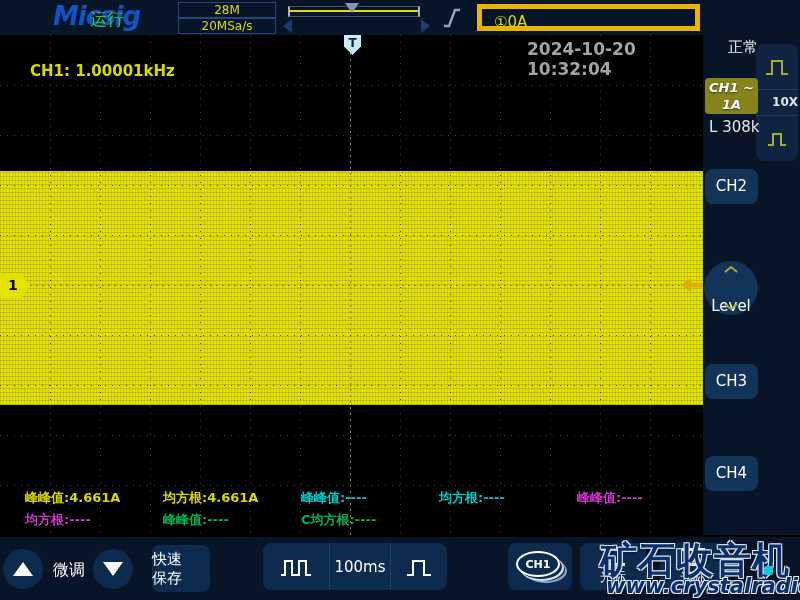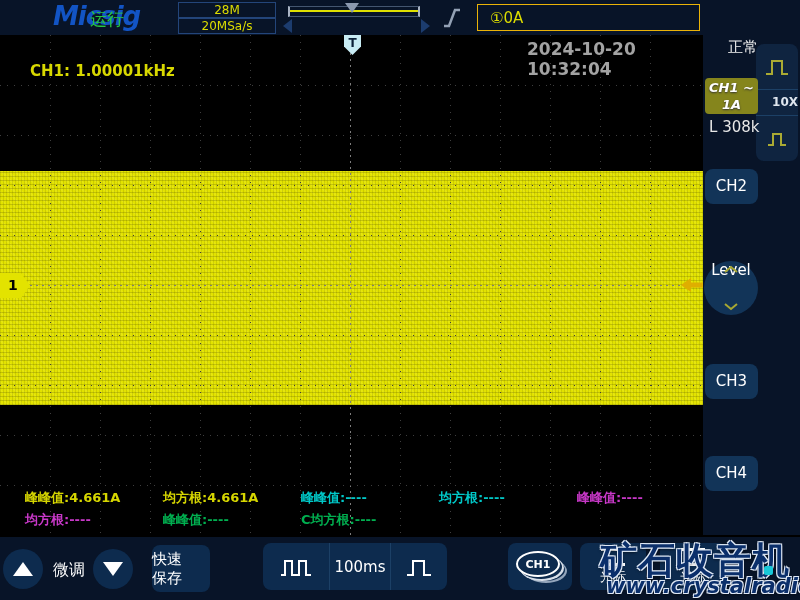--- a/index.html
+++ b/index.html
@@ -10,21 +10,21 @@
   .top-bar{position:absolute;left:0;top:0;width:800px;height:35px;background:#081428;}
   .logo{position:absolute;left:8px;top:1px;font-size:26px;font-weight:bold;font-style:italic;color:#1254c4;letter-spacing:-1px;margin-left:45px;}
   .run{position:absolute;left:90px;top:8px;font-size:17px;color:#27c840;}
   .acqbox{position:absolute;left:178px;width:96px;height:14px;border:1px solid #23457a;color:#dcdc00;font-size:12px;text-align:center;line-height:14px;}
   .viewbar{position:absolute;left:288px;top:6px;width:128px;height:9px;border:1px solid #44566f;border-left:2px solid #aab4c4;border-right:2px solid #aab4c4;}
   .viewbar .yline{position:absolute;left:0;right:0;top:3px;height:2px;background:#e0e000;}
   .vmark{position:absolute;left:345px;top:3px;width:0;height:0;border-left:7px solid transparent;border-right:7px solid transparent;border-top:10px solid #8b99af;}
   .tri-l{width:0;height:0;border-top:7px solid transparent;border-bottom:7px solid transparent;border-right:9px solid #1c3c6e;position:absolute;}
   .tri-r{width:0;height:0;border-top:7px solid transparent;border-bottom:7px solid transparent;border-left:9px solid #1c3c6e;position:absolute;}
   .delaybox{position:absolute;left:294px;top:18px;width:126px;height:14px;border:1px solid #23457a;color:#fff;font-size:12px;text-align:center;line-height:14px;margin-top:32px;}
-  .trigbox{position:absolute;left:477px;top:4px;width:223px;height:27px;border:1px solid #eab308;color:#dcdc00;font-size:15px;line-height:27px;padding-left:12px;box-sizing:border-box;}
+  .trigbox{position:absolute;left:477px;top:4px;width:223px;height:27px;border:5px solid #eab308;color:#dcdc00;font-size:15px;line-height:27px;padding-left:12px;box-sizing:border-box;}
 
   
   .wave{position:absolute;left:0;top:35px;width:703px;height:500px;background:#000;overflow:hidden;}
   .gv{position:absolute;top:0;bottom:0;width:1px;background:repeating-linear-gradient(180deg,#3e3e3e 0 1px,transparent 1px 7px);z-index:3;}
   .gv.center{background:repeating-linear-gradient(180deg,#7d7d7d 0 2px,transparent 2px 6px);}
   .gh{position:absolute;left:0;right:0;height:1px;background:repeating-linear-gradient(90deg,#3e3e3e 0 1px,transparent 1px 7px);z-index:3;}
   .gh.center{background:repeating-linear-gradient(90deg,#7d7d7d 0 2px,transparent 2px 6px);}
   .band{position:absolute;left:0;top:136px;width:703px;height:234px;z-index:2;background-color:#e3e300;
         background-image:repeating-linear-gradient(0deg,rgba(40,40,0,.18) 0 1px,transparent 1px 4px),
                          repeating-linear-gradient(90deg,rgba(40,40,0,.12) 0 1px,transparent 1px 3px),
@@ -37,21 +37,21 @@
 
   
   .sidebar{position:absolute;left:703px;top:35px;width:97px;height:500px;background:#081428;}
   .trigmode{position:absolute;left:25px;top:3px;font-size:15px;color:#eee;}
   .iconpanel{position:absolute;left:53px;top:9px;width:42px;height:117px;background:#0f2440;border-radius:8px;}
   .iconpanel .cell{height:45px;display:flex;align-items:center;justify-content:center;}
   .iconpanel .mid{height:25px;border-top:1px solid #1c4066;border-bottom:1px solid #1c4066;color:#dfe6ee;font-size:12px;text-align:right;line-height:25px;font-weight:bold;}
   .ch1btn{position:absolute;left:2px;top:43px;width:53px;height:36px;background:#85851c;border-radius:4px;color:#fff;font-size:13px;font-weight:bold;text-align:center;line-height:1.3;padding-top:2px;box-sizing:border-box;text-shadow:0 1px 2px #333;font-style:italic;}
   .reclen{position:absolute;left:6px;top:83px;font-size:15px;color:#e8e8e8;}
   .chbtn{position:absolute;left:2px;width:53px;height:35px;background:#123458;border-radius:8px;color:#fff;font-size:15px;text-align:center;line-height:35px;}
-  .levelbtn{position:absolute;left:1px;top:226px;width:54px;height:54px;background:#123458;border-radius:50%;color:#fff;font-size:15px;display:flex;align-items:flex-start;justify-content:center;}
+  .levelbtn{position:absolute;left:1px;top:226px;width:54px;height:54px;background:#123458;border-radius:50%;color:#fff;font-size:15px;display:flex;align-items:flex-end;justify-content:center;}
 
   
   .meas-row{position:absolute;left:25px;width:678px;height:18px;z-index:7;white-space:nowrap;}
   .meas{display:inline-block;width:138px;font-size:13px;font-weight:bold;}
 
   
   .bottom-bar{position:absolute;left:0;top:537px;width:800px;height:63px;background:#081428;}
   .circbtn{position:absolute;top:12px;width:40px;height:40px;background:#0d2b4e;border-radius:50%;display:flex;align-items:center;justify-content:center;}
   .tri-up{width:0;height:0;border-left:10px solid transparent;border-right:10px solid transparent;border-bottom:14px solid #fff;}
   .tri-dn{width:0;height:0;border-left:10px solid transparent;border-right:10px solid transparent;border-top:14px solid #fff;}

